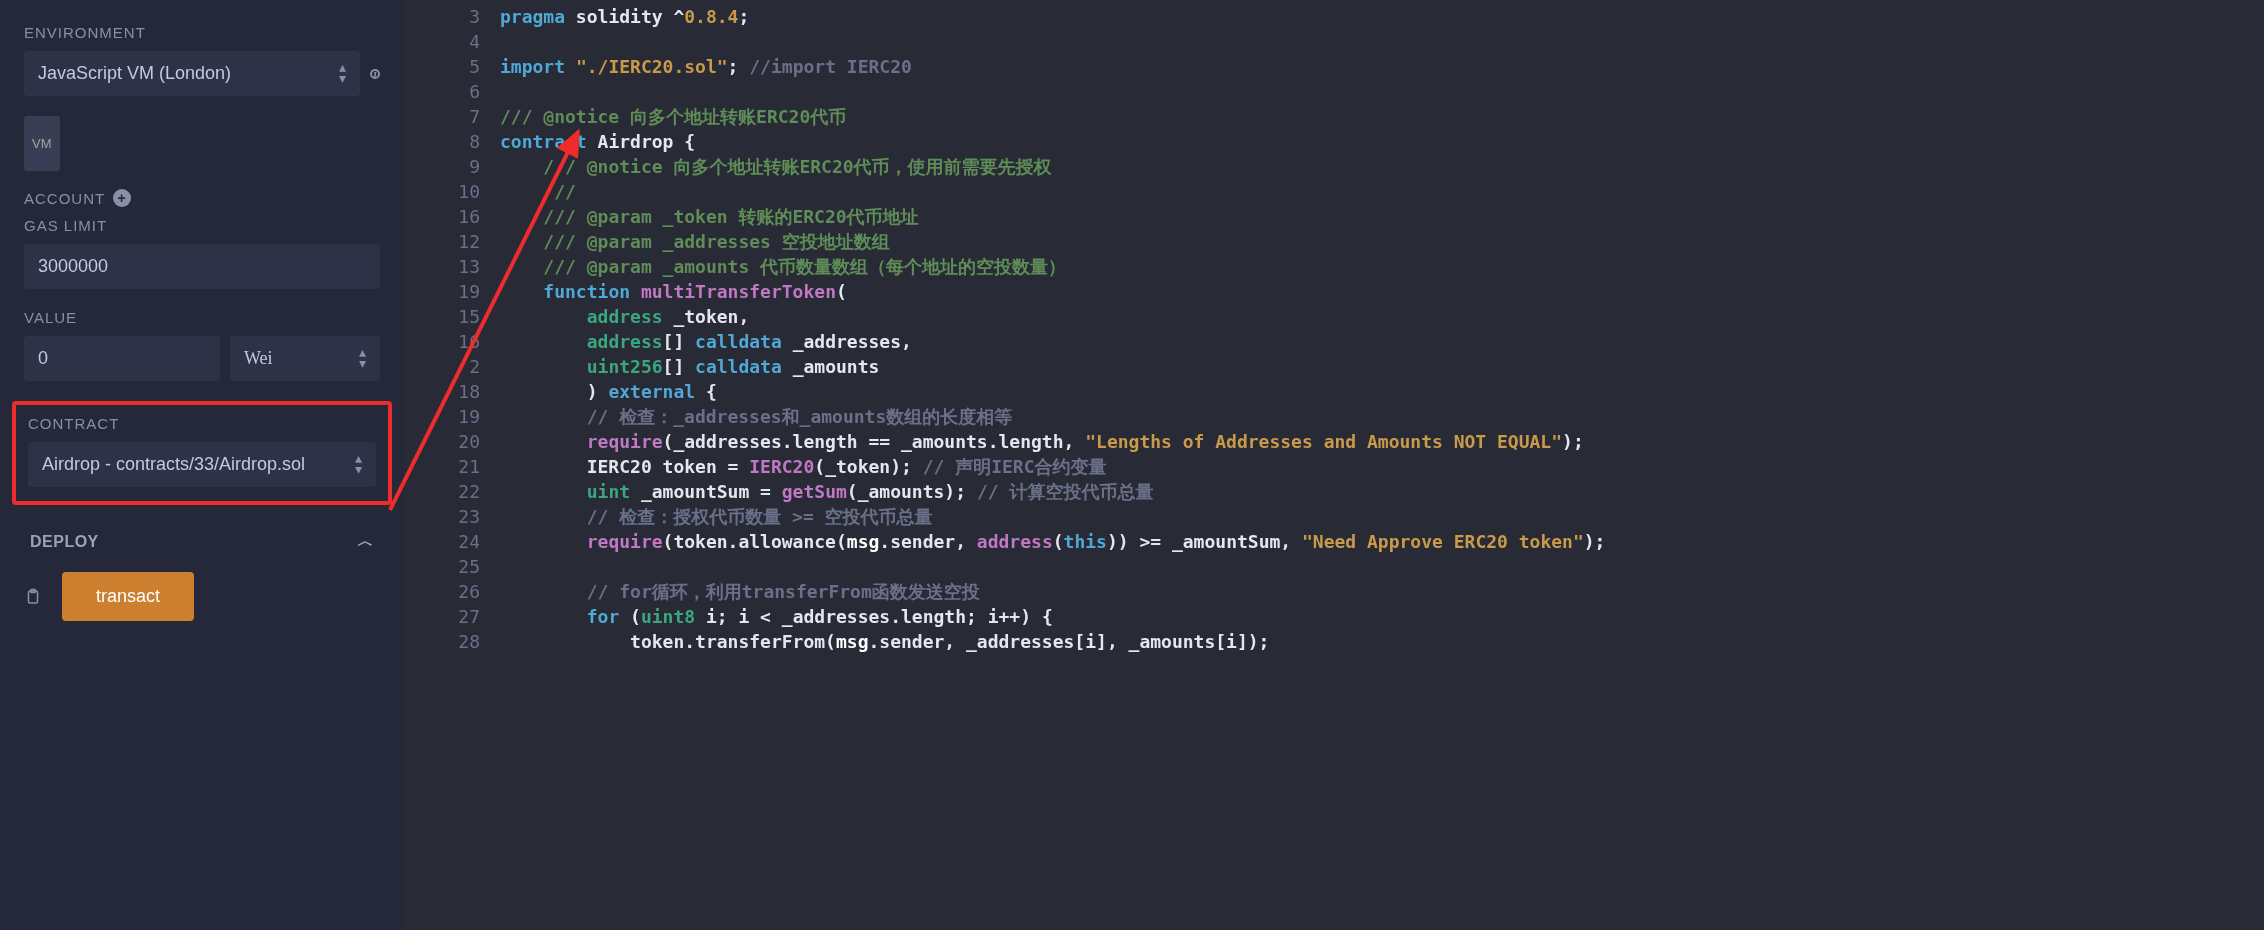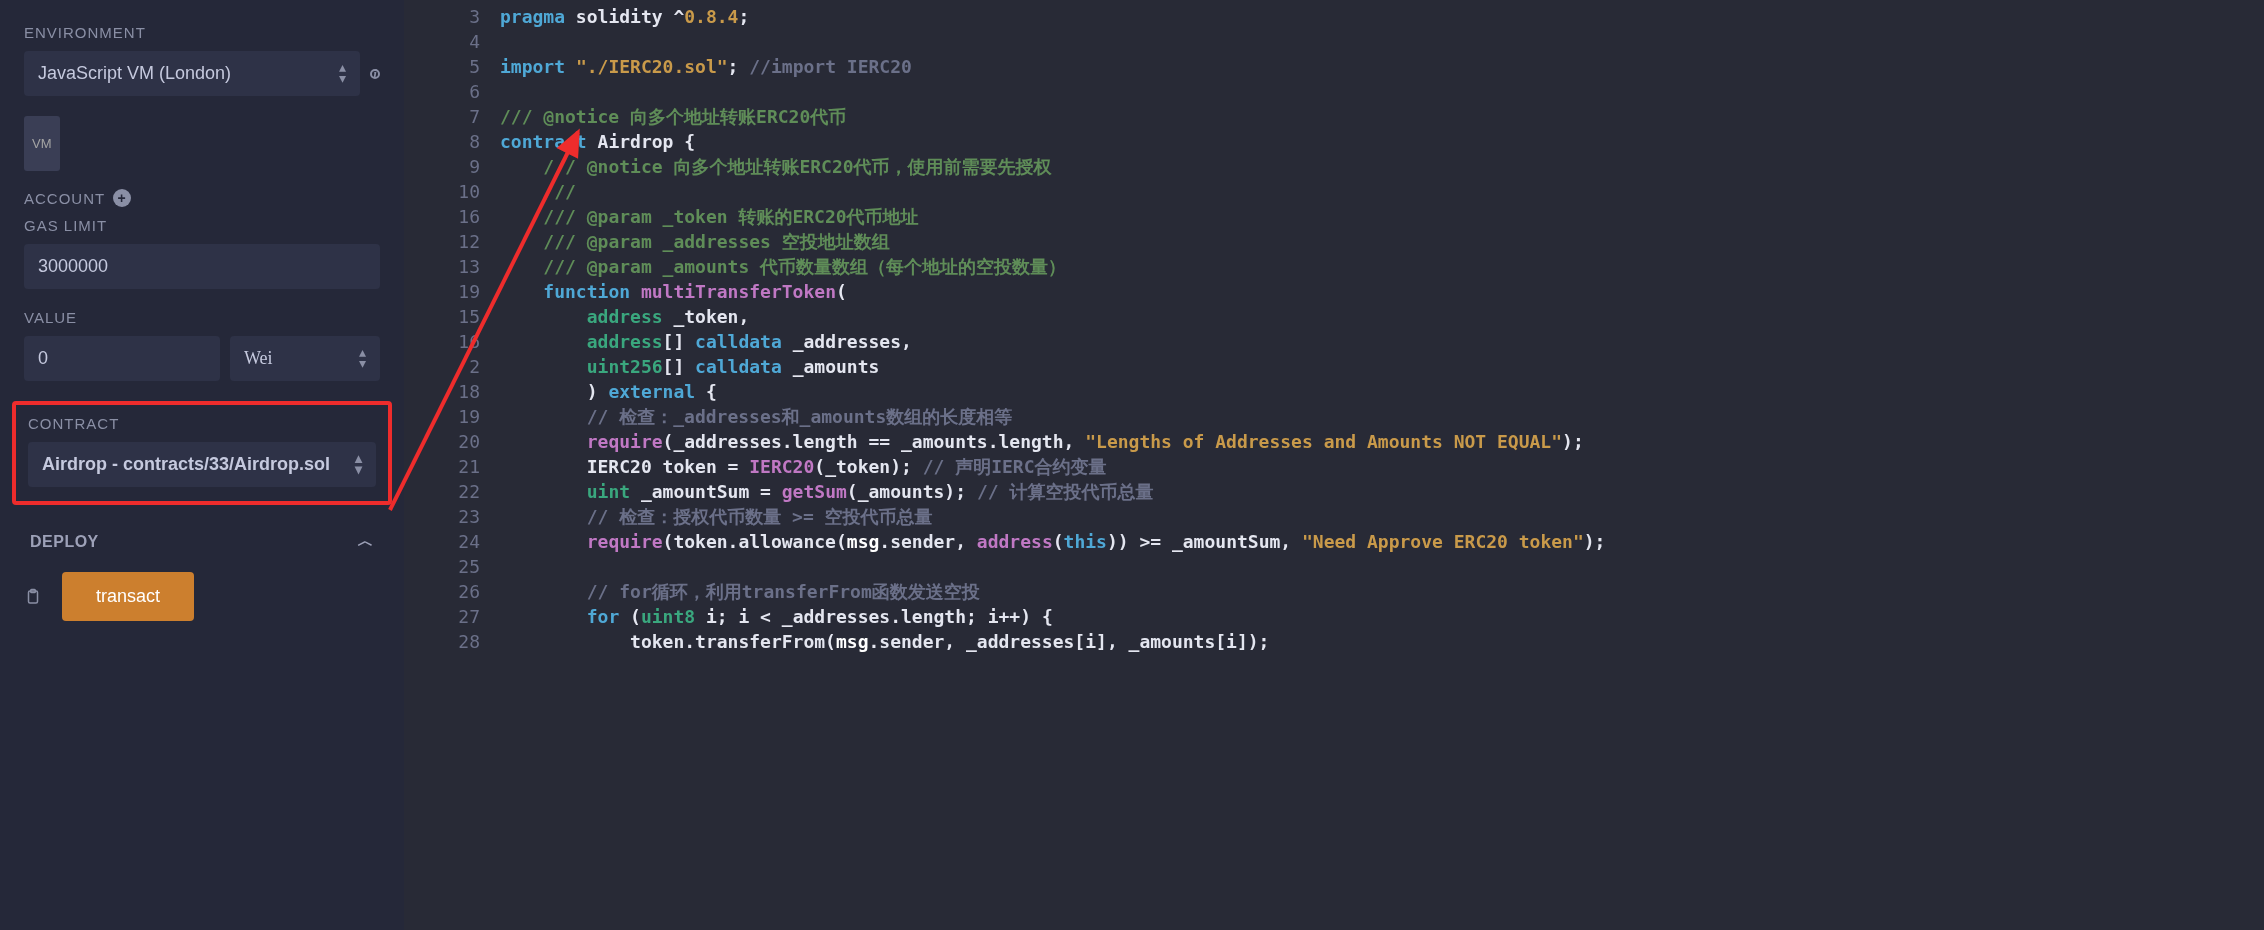--- a/index.html
+++ b/index.html
@@ -18,21 +18,21 @@
 .info-icon { width:10px; height:10px; border:2px solid #8a8fa5; border-radius:50%; font-size:13px; font-weight:bold; color:#8a8fa5; display:flex; align-items:center; justify-content:center; font-family:serif; font-style:italic; }
 .badge { display:inline-block; background:#3a3e55; color:#a3a3a3; padding:20px 8px; border-radius:3px; font-size:13px; margin-bottom:18px; }
 .icon-btn { color:#8a8fa5; cursor:pointer; display:inline-flex; }
 .icon-btn svg { width:18px; height:18px; stroke:currentColor; fill:none; stroke-width:2; }
 .row2 { display:flex; gap:10px; margin-bottom:20px; }
 .row2 .input { flex:0 0 196px; }
 .row2 .select { flex:1;font-family:Liberation Serif, serif; }
 
 .contract-box { border:4px solid #ee2c2c; border-radius:4px; padding:10px 8px 14px 8px; margin:0 -12px 18px -12px; }
 .contract-box .label { margin-left:4px; }
-.contract-box .select { margin:0 4px;font-weight:bold; }
+.contract-box .select { margin:0 4px; }
 
 .deploy-header { display:flex; align-items:center; justify-content:space-between; padding:8px 6px; cursor:pointer; margin-bottom:12px; }
 .deploy-header span { font-size:16px; font-weight:600; color:#9da1b8; letter-spacing:0.5px; }
 .chev { font-size:13px; color:#8a8fa5; }
 
 .transact-row { display:flex; align-items:center; justify-content:flex-start; gap:20px; padding-right:6px; }
 .transact-btn { background:#cc7f2e; color:#fff; border:none; border-radius:4px; padding:14px 34px; font-size:18px; cursor:pointer; }
 .clip-icon svg { width:18px; height:18px; }
 
 

